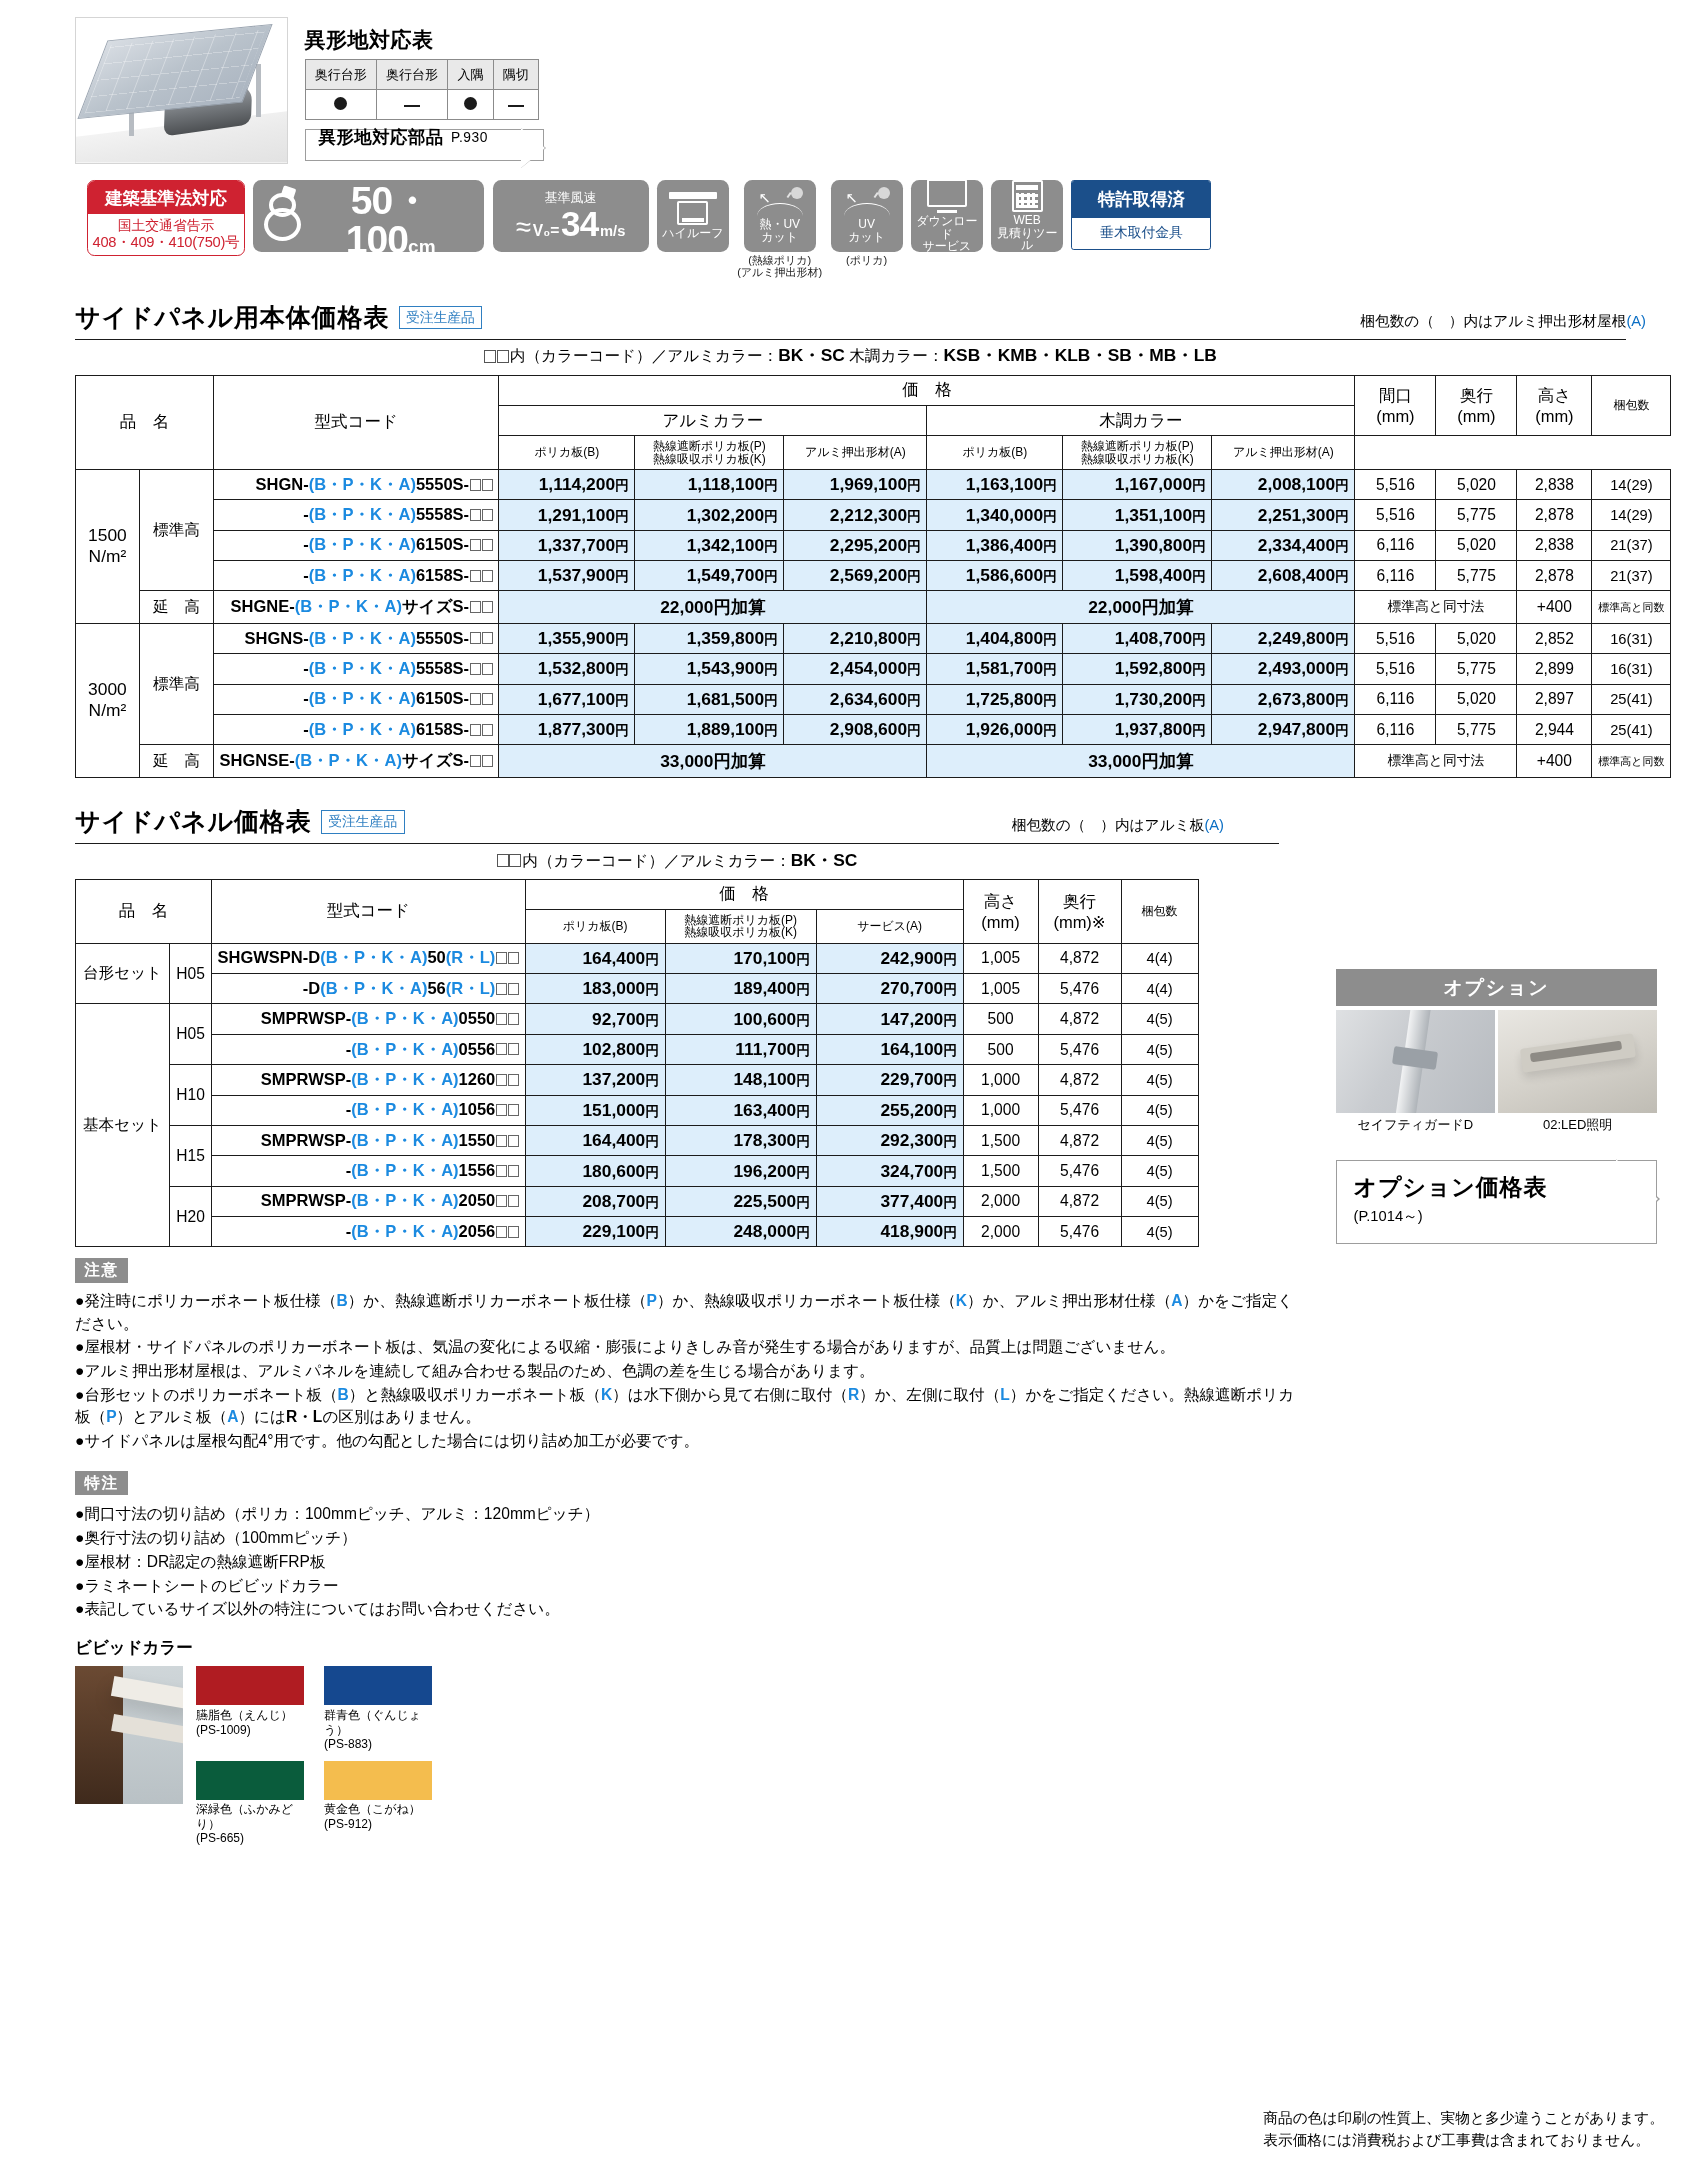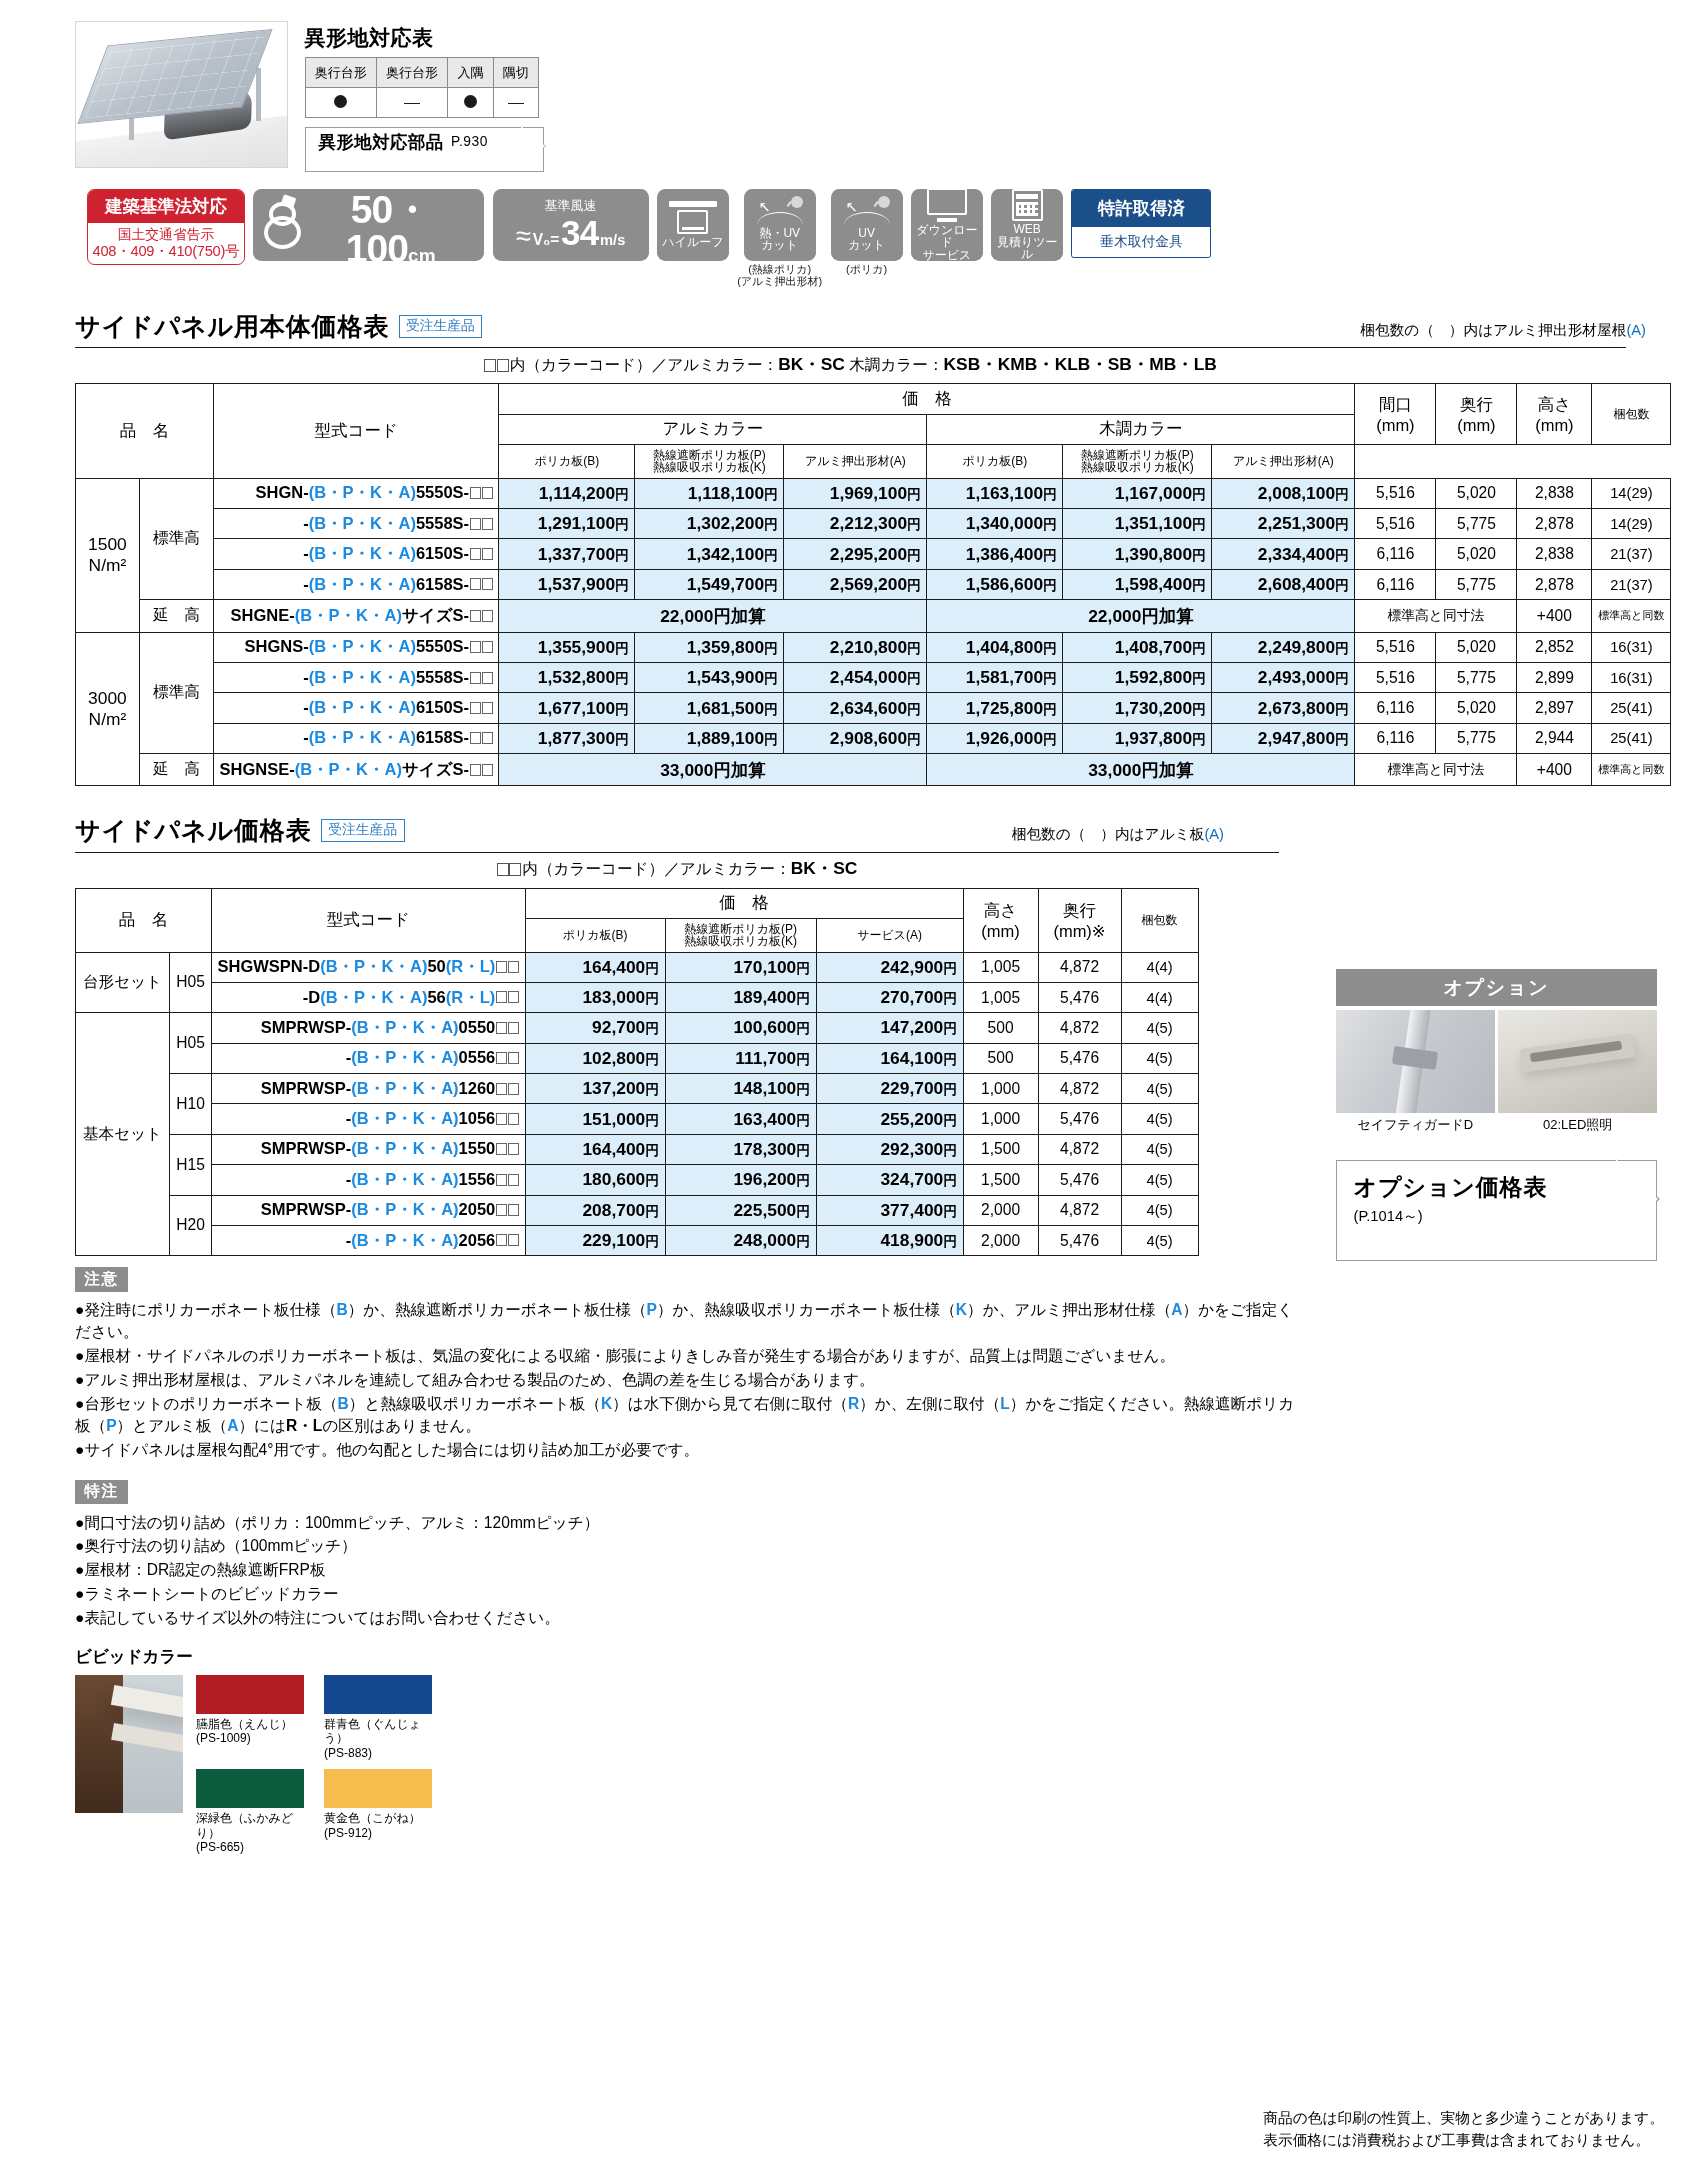--- a/index.html
+++ b/index.html
@@ -70,21 +70,21 @@
     border:0.9px solid #8b8b8b; text-align:center; padding: 6.4px 9.2px; height:27.5px;
     background:#fff; font-size:13.8px;
   }
   .dot { display:inline-block; width:13px; height:13px; border-radius:50%; background:#1b1b1b; }
   .dash { display:inline-block; width:16.5px; height:1.8px; background:#1b1b1b; vertical-align:middle;}
 
   .parts-banner {
     margin-top: 9.2px; position:relative; display:inline-block;
   }
   .parts-banner .inner {
-    border:0.9px solid #9d9d9d; height:45px; display:flex; align-items:center;
+    border:0.9px solid #9d9d9d; height:32px; display:flex; align-items:center;
     padding: 0 55px 16px 13px; font-size:17.4px; font-weight:bold; letter-spacing:0.5px;
     background:#fff;
   }
   .parts-banner .pg { font-size:13.8px; font-weight:normal; margin-left:7.3px; }
   .parts-banner .arrow {
     position:absolute; right:-0.9px; top:-0.9px; width:0; height:0;
     border-top:20px solid transparent; border-bottom:20px solid transparent;
     border-left:24px solid #fff;
   }
   .parts-banner .arrow-b {
@@ -193,21 +193,21 @@
   .opt1 { background: linear-gradient(120deg,#dfe1e3 0%, #c9ccd0 40%, #b7bbc0 100%); }
   .opt1:before{content:""; position:absolute; left:42%; top:-10%; width:20px; height:125%; background:linear-gradient(90deg,#f2f3f4,#aeb3b8); transform:rotate(8deg);}
   .opt1:after{content:""; position:absolute; left:36%; top:38%; width:44px; height:18.4px; background:#9aa0a6; border-radius:2.8px; transform:rotate(8deg);}
   .opt2 { background: linear-gradient(160deg,#e9e7e2 0%, #d6d3cc 50%, #bfbcb4 100%); }
   .opt2:before{content:""; position:absolute; left:14%; top:30%; width:72%; height:24px; background:#cfccc4; border-radius:3.7px; transform:rotate(-8deg); box-shadow:0 5.5px 9.2px rgba(0,0,0,.12);}
   .opt2:after{content:""; position:absolute; left:20%; top:36%; width:58%; height:9.2px; background:#8e8b85; border-radius:2.8px; transform:rotate(-8deg);}
   .option-caps { display:flex; gap:3.7px; margin-top:3.7px; }
   .option-caps div { flex:1; text-align:center; font-size:13px;}
   .opt-price-banner { margin-top:26px; position:relative; }
   .opt-price-banner .inner {
-    border:0.9px solid #9d9d9d; height:101px; padding: 11px 59px 0 16.5px; background:#fff;
+    border:0.9px solid #9d9d9d; height:84px; padding: 11px 59px 0 16.5px; background:#fff;
   }
   .opt-price-banner .t1 { font-size:23px; font-weight:bold; letter-spacing:0.9px;}
   .opt-price-banner .t2 { font-size:14.7px; margin-top:3.7px;}
   .opt-price-banner .arrow {
     position:absolute; right:-0.9px; top:-0.9px; width:0; height:0;
     border-top:40px solid transparent; border-bottom:40px solid transparent;
     border-left:42px solid #fff;
   }
   .opt-price-banner .arrow-b {
     position:absolute; right:-2.8px; top:-0.9px; width:0; height:0;

